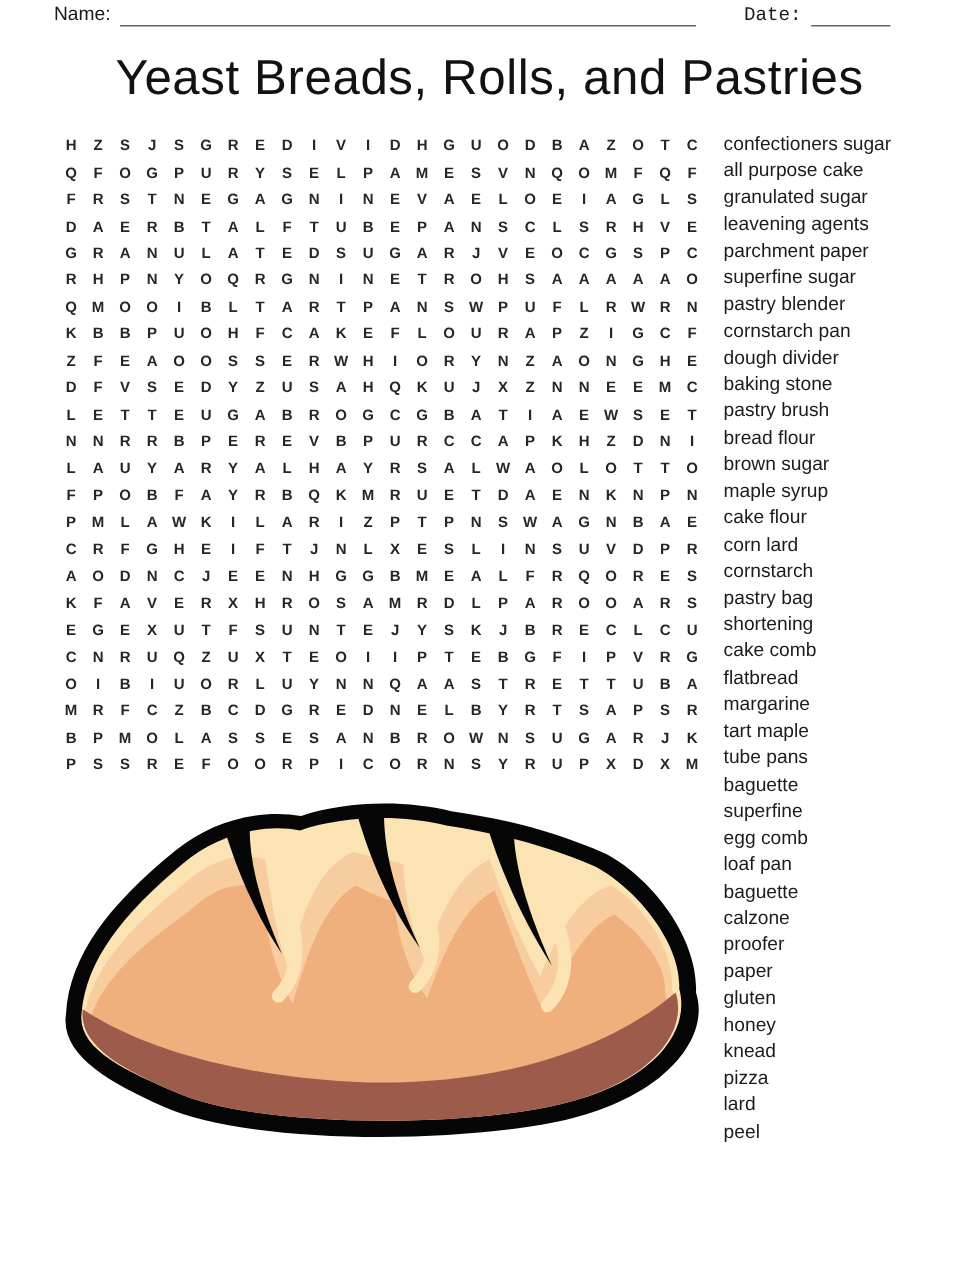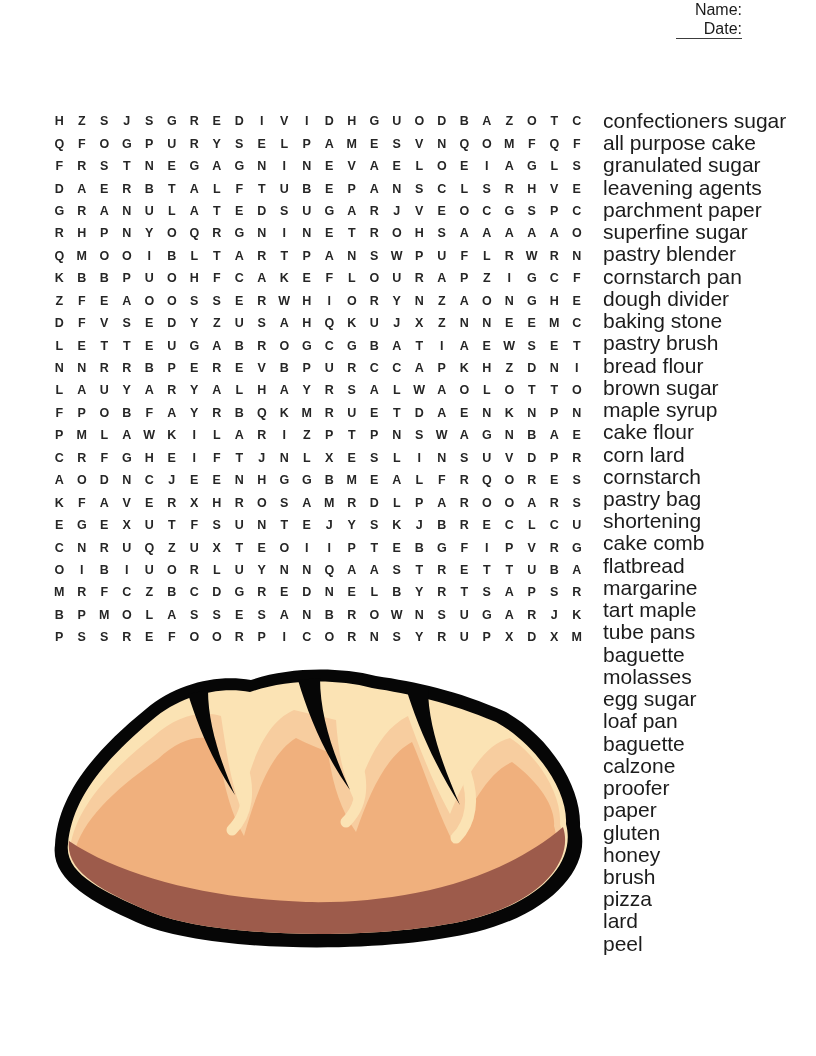--- a/index.html
+++ b/index.html
@@ -4,25 +4,25 @@
 <style>
   html,body { margin:0; padding:0; background:#fff; }
   .page {
     position:relative; width:816px; height:1056px; background:#ffffff;
     font-family:"Liberation Sans", sans-serif; overflow:hidden;
   }
   
   .header-row {
     position:absolute; left:45px; right:74px; top:1px;
     display:flex; align-items:flex-end; height:21px;
-    font-size:16px; color:#1b1b1b;flex-direction:column;
+    font-size:16px; color:#1b1b1b;
   }
   .blank-line { border-bottom:1.6px solid #3c3c3c; height:15px; }
   .name-line { flex:1; margin-left:8px; }
-  .date-label { margin-left:40px; white-space:nowrap; }
+  .date-label { margin-left:40px; white-space:nowrap;font-family:Liberation Mono, monospace; }
   .date-line { width:66px; margin-left:8px; }
   
   .title {
     position:absolute; top:41px; left:0; width:100%;
     text-align:center; font-size:41px; font-weight:400;
     color:#121212; letter-spacing:0.5px;
   }
   
   .grid {
     position:absolute; left:48px; top:110px;
@@ -30,38 +30,39 @@
     grid-auto-rows:22.45px;
   }
   .grid span {
     display:flex; align-items:center; justify-content:center;
     font-size:12.5px; font-weight:bold; color:#262626;
   }
   
   .words {
     position:absolute; left:603px; top:110px;
     list-style:none; margin:0; padding:0;
-    font-size:21px; color:#1c1c1c;
+    font-size:16px; color:#1c1c1c;
   }
   .words li { height:22.24px; line-height:22.24px; white-space:nowrap; }
   
   .bread { position:absolute; left:36px; top:664px; }
 </style>
 </head>
 <body>
 
 <div class="page">
 
   <div class="header-row">
     <span>Name:</span>
     <span class="blank-line name-line"></span>
     <span class="date-label">Date:</span>
     <span class="blank-line date-line"></span>
   </div>
 
+  <div class="title">Yeast Breads, Rolls, and Pastries</div>
 
   <div class="grid" id="grid">
       <span>H</span>
       <span>Z</span>
       <span>S</span>
       <span>J</span>
       <span>S</span>
       <span>G</span>
       <span>R</span>
       <span>E</span>
@@ -654,30 +655,30 @@
       <li>corn lard</li>
       <li>cornstarch</li>
       <li>pastry bag</li>
       <li>shortening</li>
       <li>cake comb</li>
       <li>flatbread</li>
       <li>margarine</li>
       <li>tart maple</li>
       <li>tube pans</li>
       <li>baguette</li>
-      <li>molasses</li>
-      <li>egg sugar</li>
+      <li>superfine</li>
+      <li>egg comb</li>
       <li>loaf pan</li>
       <li>baguette</li>
       <li>calzone</li>
       <li>proofer</li>
       <li>paper</li>
       <li>gluten</li>
       <li>honey</li>
-      <li>brush</li>
+      <li>knead</li>
       <li>pizza</li>
       <li>lard</li>
       <li>peel</li>
     </ul>
 
   <svg class="bread" width="556" height="296" viewBox="0 0 556 296" aria-hidden="true">
 
     <path d="M 19,181
              C 22,132 55,90 110,45
              C 140,20 180,10 215,16

